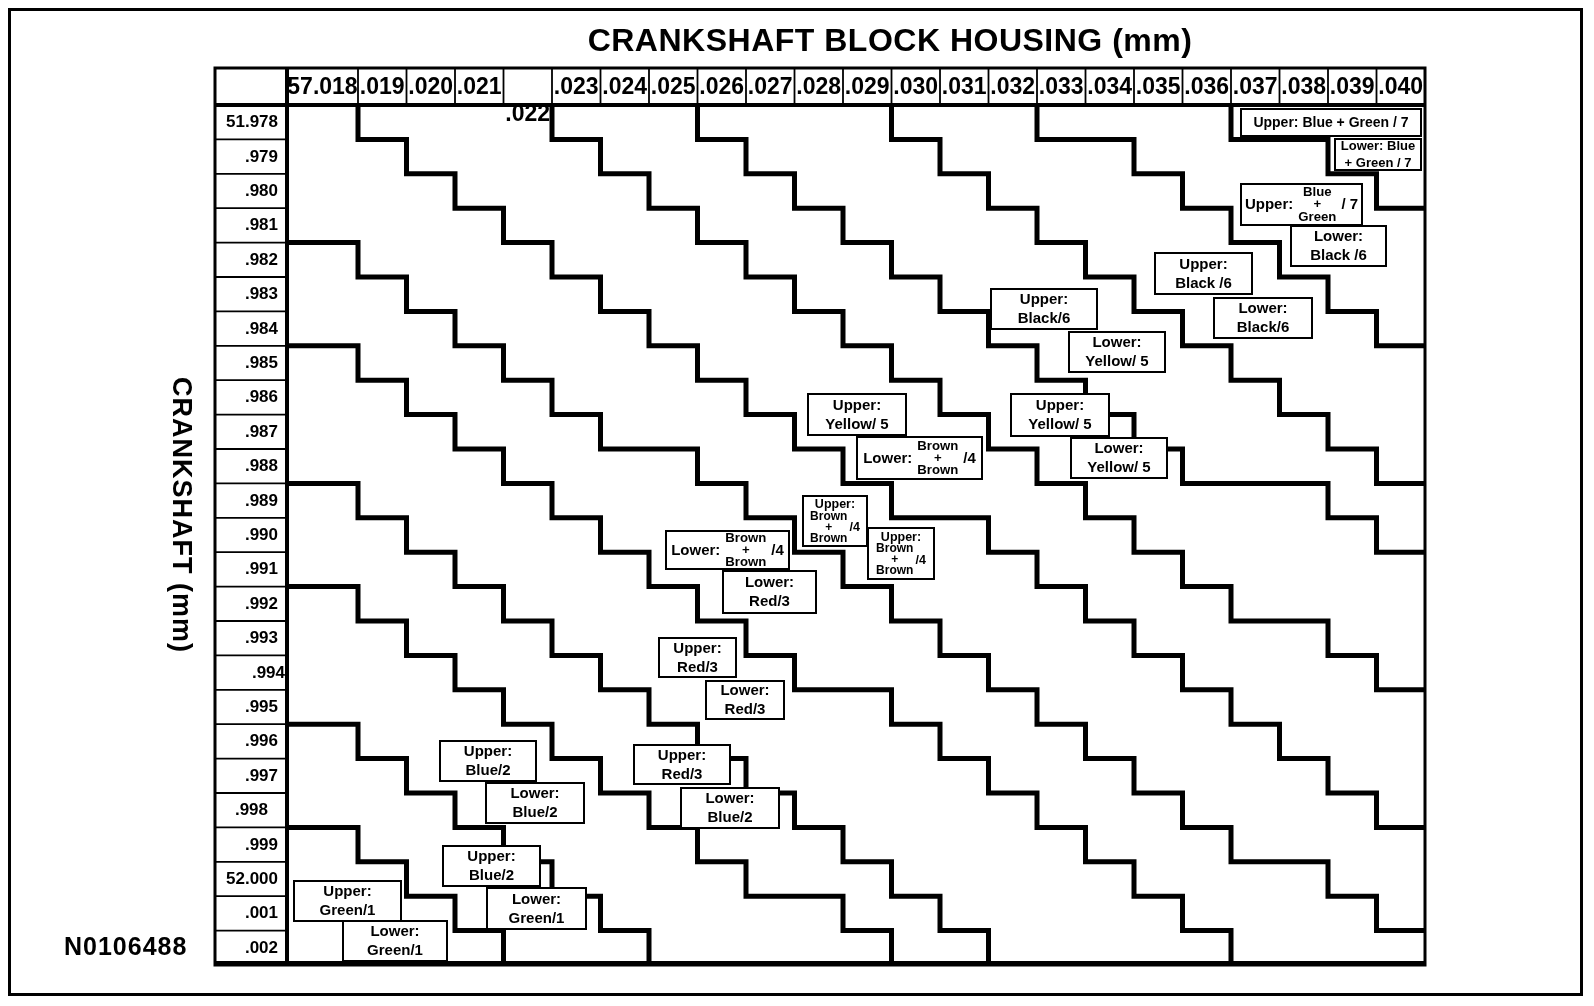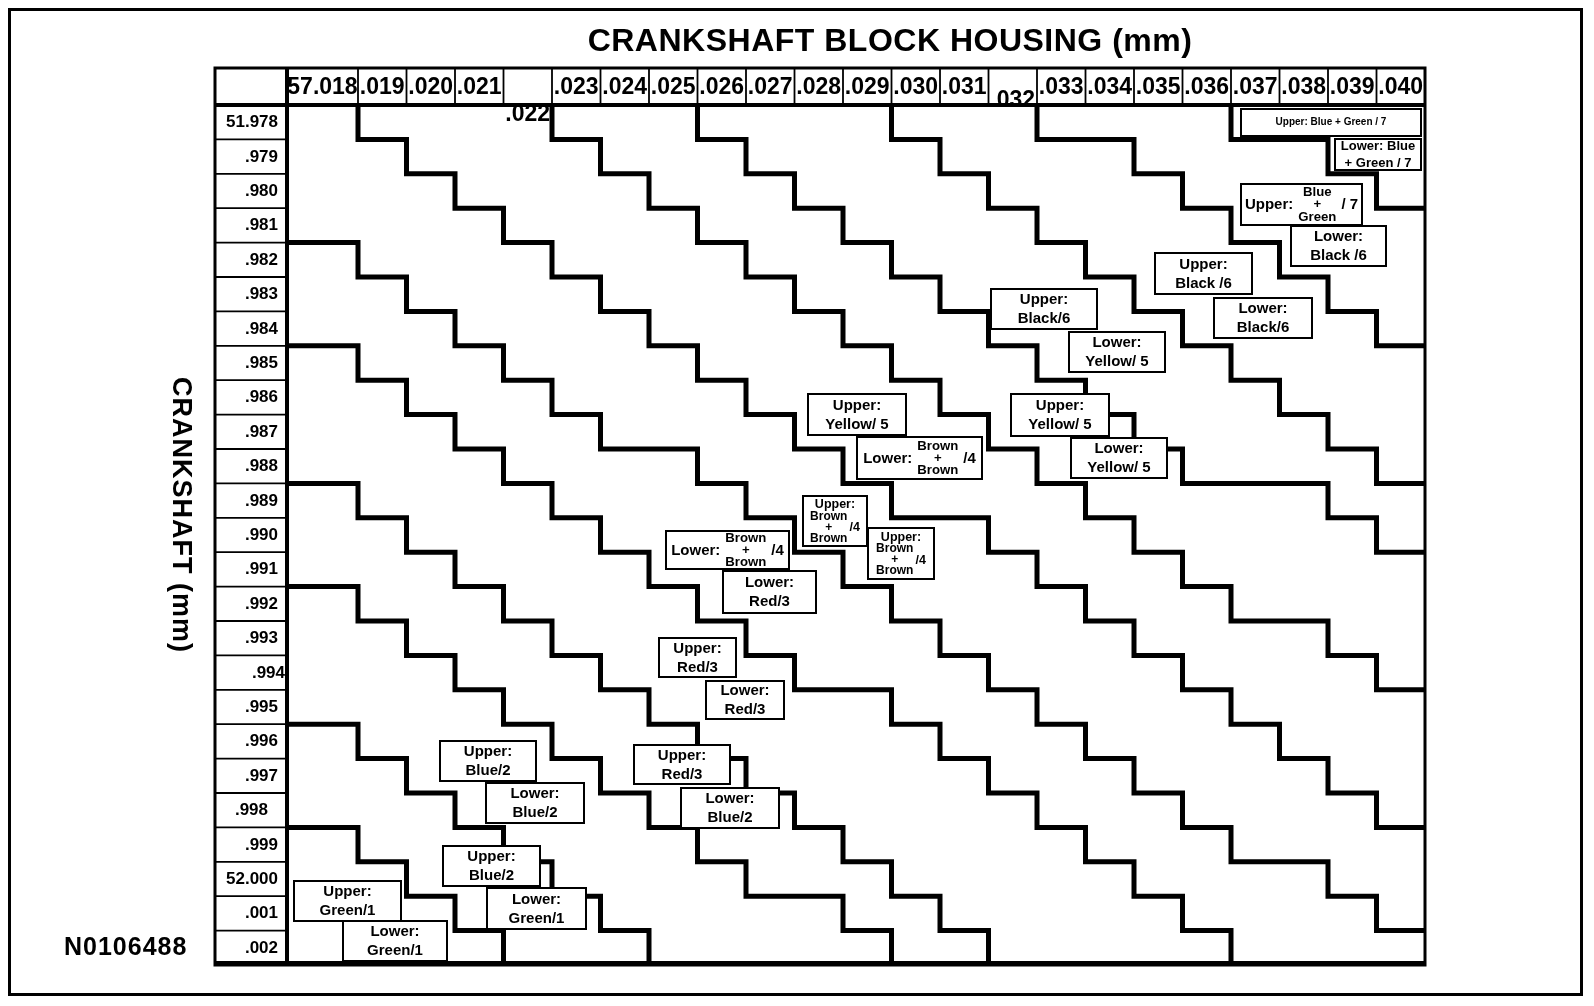--- a/index.html
+++ b/index.html
@@ -106,21 +106,21 @@
       <div class="hcell" style="left: 503.5px; top: 68px; width: 48.5px; height: 37px; margin-top: 27px;">.022</div>
       <div class="hcell" style="left: 552px; top: 68px; width: 48.5px; height: 37px;">.023</div>
       <div class="hcell" style="left: 600.5px; top: 68px; width: 48.5px; height: 37px;">.024</div>
       <div class="hcell" style="left: 649px; top: 68px; width: 48.5px; height: 37px;">.025</div>
       <div class="hcell" style="left: 697.5px; top: 68px; width: 48.5px; height: 37px;">.026</div>
       <div class="hcell" style="left: 746px; top: 68px; width: 48.5px; height: 37px;">.027</div>
       <div class="hcell" style="left: 794.5px; top: 68px; width: 48.5px; height: 37px;">.028</div>
       <div class="hcell" style="left: 843px; top: 68px; width: 48.5px; height: 37px;">.029</div>
       <div class="hcell" style="left: 891.5px; top: 68px; width: 48.5px; height: 37px;">.030</div>
       <div class="hcell" style="left: 940px; top: 68px; width: 48.5px; height: 37px;">.031</div>
-      <div class="hcell" style="left: 988.5px; top: 81px; width: 48.5px; height: 37px;">.032</div>
+      <div class="hcell" style="left: 988.5px; top: 68px; width: 48.5px; height: 37px;">.032</div>
       <div class="hcell" style="left: 1037px; top: 68px; width: 48.5px; height: 37px;">.033</div>
       <div class="hcell" style="left: 1085.5px; top: 68px; width: 48.5px; height: 37px;">.034</div>
       <div class="hcell" style="left: 1134px; top: 68px; width: 48.5px; height: 37px;">.035</div>
       <div class="hcell" style="left: 1182.5px; top: 68px; width: 48.5px; height: 37px;">.036</div>
       <div class="hcell" style="left: 1231px; top: 68px; width: 48.5px; height: 37px;">.037</div>
       <div class="hcell" style="left: 1279.5px; top: 68px; width: 48.5px; height: 37px;">.038</div>
       <div class="hcell" style="left: 1328px; top: 68px; width: 48.5px; height: 37px;">.039</div>
       <div class="hcell" style="left: 1376.5px; top: 68px; width: 48.5px; height: 37px;">.040</div>
       <div class="rcell" style="left: 215px; top: 105px; width: 72px; height: 34.4px;">51.978</div>
       <div class="rcell" style="left: 215px; top: 139.4px; width: 72px; height: 34.4px;">.979</div>
@@ -142,21 +142,21 @@
       <div class="rcell" style="left: 215px; top: 689.8px; width: 72px; height: 34.4px;">.995</div>
       <div class="rcell" style="left: 215px; top: 724.2px; width: 72px; height: 34.4px;">.996</div>
       <div class="rcell" style="left: 215px; top: 758.6px; width: 72px; height: 34.4px;">.997</div>
       <div class="rcell" style="left: 205px; top: 793px; width: 72px; height: 34.4px; padding-left: 40px;">.998</div>
       <div class="rcell" style="left: 215px; top: 827.4px; width: 72px; height: 34.4px;">.999</div>
       <div class="rcell" style="left: 215px; top: 861.8px; width: 72px; height: 34.4px;">52.000</div>
       <div class="rcell" style="left: 215px; top: 896.2px; width: 72px; height: 34.4px;">.001</div>
       <div class="rcell" style="left: 215px; top: 930.6px; width: 72px; height: 34.4px;">.002</div>
     </div>
   <div id="zones">
-      <div class="zbox single" style="left: 1240px; top: 108px; width: 182px; height: 29px; font-size: 10px;">
+      <div class="zbox single" style="left: 1240px; top: 108px; width: 182px; height: 29px; font-size: 14px;">
         <span>Upper: Blue + Green / 7</span>
       </div>
       <div class="zbox lines" style="left: 1334px; top: 138px; width: 88px; height: 33px; font-size: 13px;">
         <span class="col">
           <span>Lower: Blue</span>
           <span>+ Green / 7</span>
         </span>
       </div>
       <div class="zbox stack3" style="left: 1240px; top: 183px; width: 123px; height: 43px;">
         <span class="rowflex">

